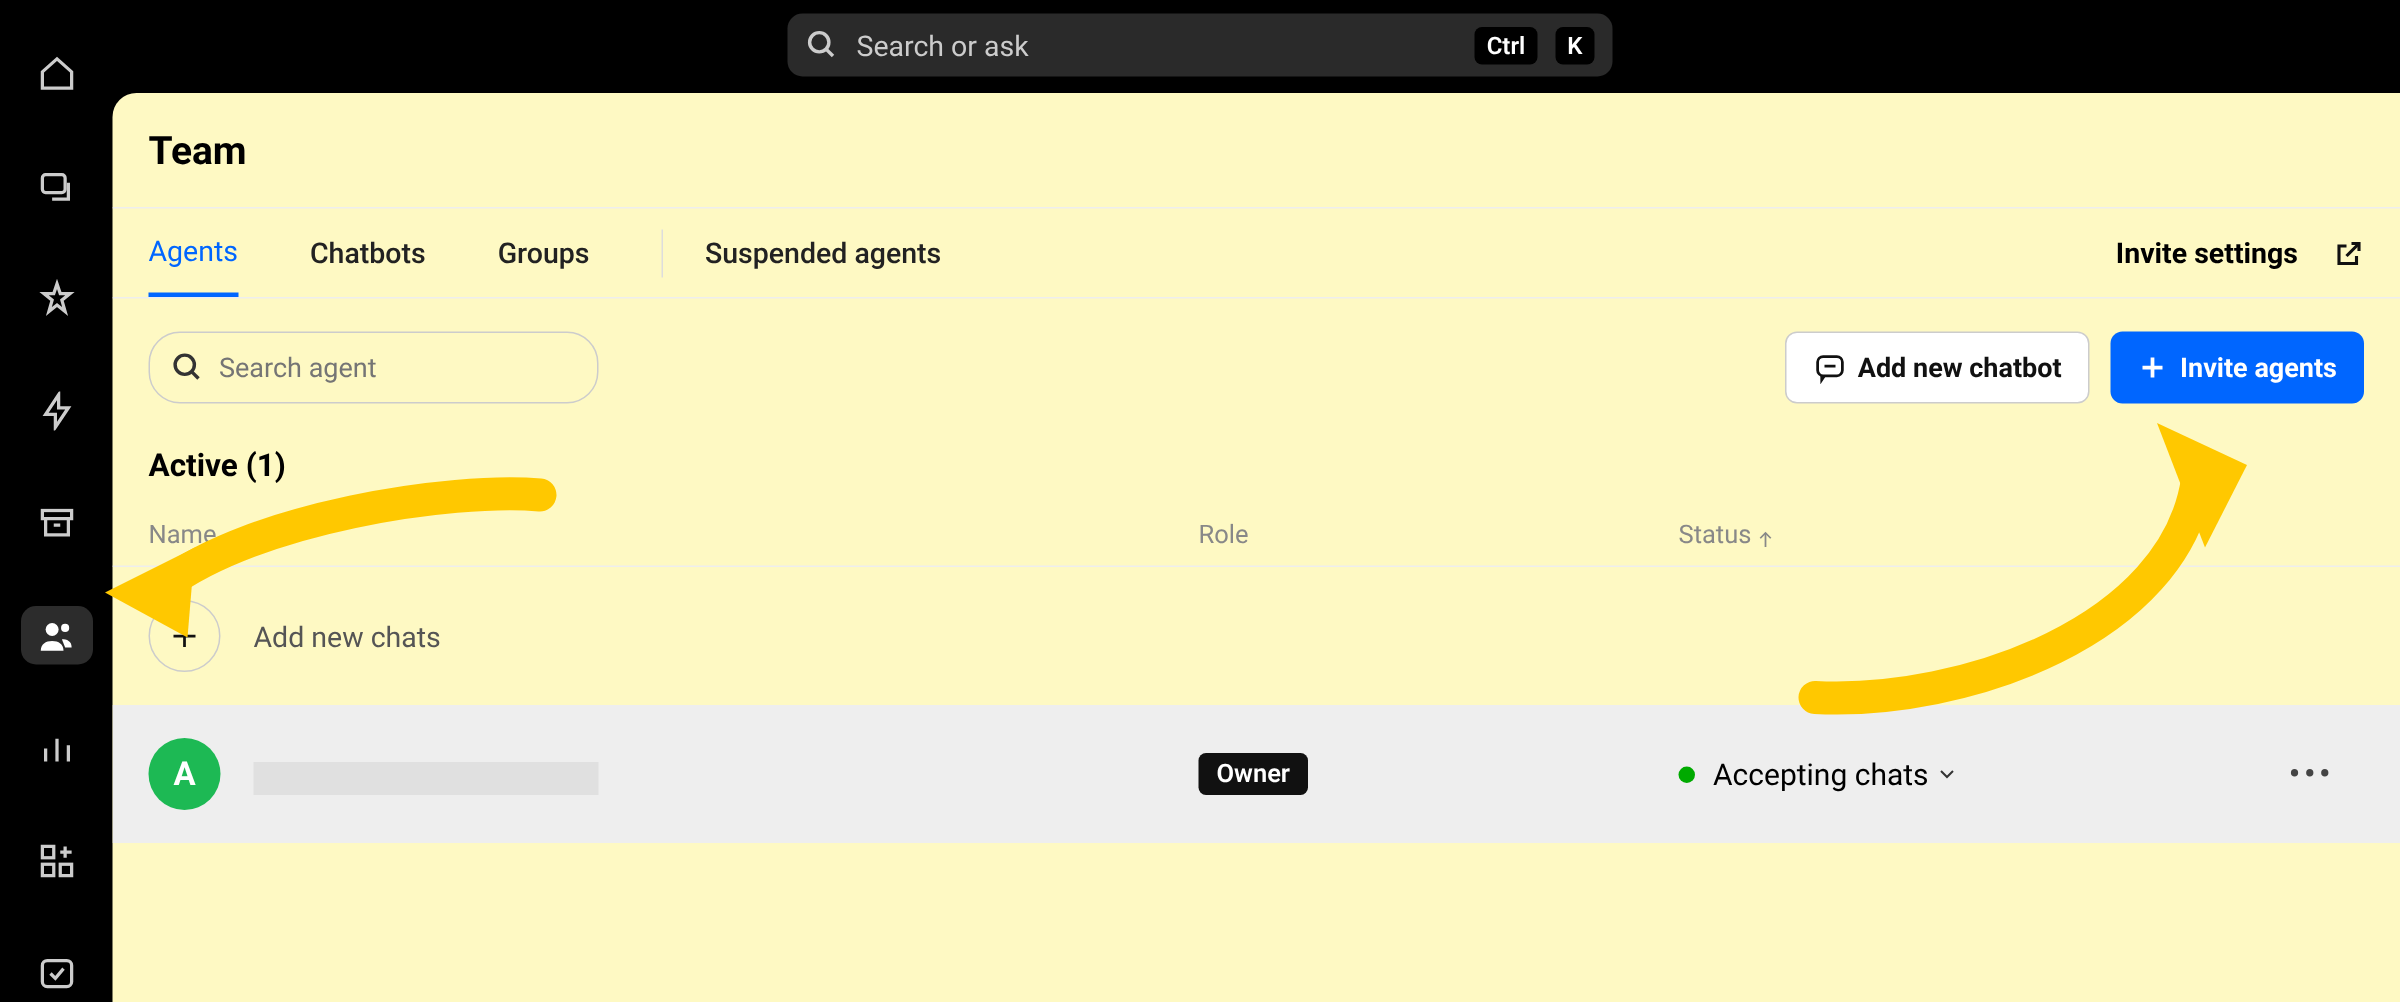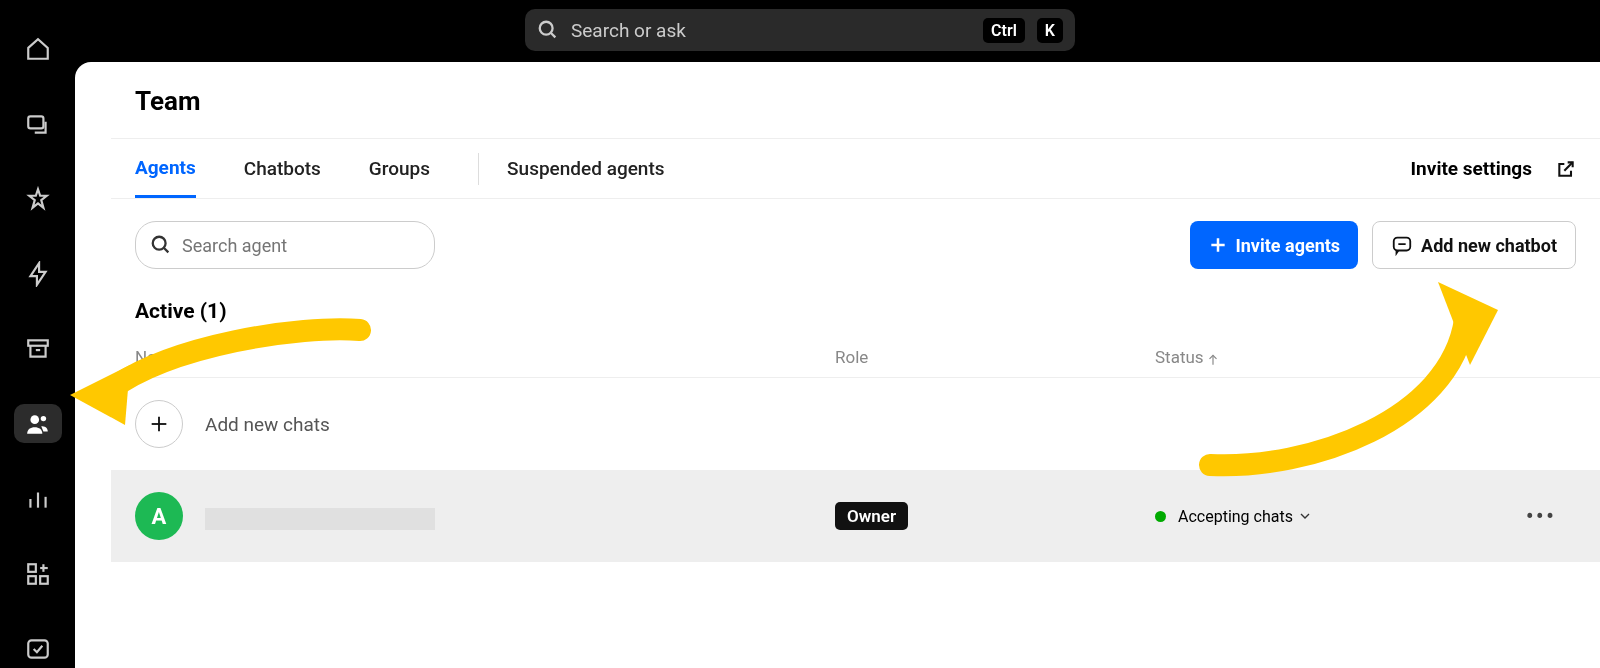--- a/index.html
+++ b/index.html
@@ -12,27 +12,27 @@
   .kbd { background: #000; color: #fff; border-radius: 5px; padding: 3px 8px; font-size: 16px; font-weight: 600; }
   
   
   .rail { position: absolute; left: 0; top: 0; bottom: 0; width: 75px; background: #000; display: flex; flex-direction: column; align-items: center; padding-top: 30px; gap: 36px; }
   .rail-item { width: 48px; height: 48px; display: flex; align-items: center; justify-content: center; border-radius: 10px; cursor: pointer; }
   .rail-item.active { background: #2c2c2c; }
   .rail-item svg { stroke: #ccc; fill: none; }
   .rail-item.active svg { stroke: #fff; fill: #fff; }
   
   
-  .panel { position: absolute; left: 75px; top: 62px; right: 0; bottom: 0; background: #ffffff; border-top-left-radius: 16px; overflow: hidden; padding-left: 36px; }
+  .panel { position: absolute; left: 75px; top: 62px; right: 0; bottom: 0; background: #fef9c3; border-top-left-radius: 16px; overflow: hidden; }
   .panel-inner { padding: 24px 0 0 0; }
   .page-title { font-size: 26px; font-weight: 700; padding: 0 24px 22px 24px; border-bottom: 1px solid #eee; }
   
   .tabs-row { display: flex; align-items: center; padding: 0 24px; border-bottom: 1px solid #eee; height: 60px; }
   .tab { font-size: 19px; color: #222; padding: 16px 0; margin-right: 48px; cursor: pointer; font-weight: 500; }
-  .tab.active { color: #0066ff; border-bottom: 3px solid #0066ff; font-weight: 700; }
+  .tab.active { color: #0066ff; border-bottom: 3px solid #0066ff; font-weight: 400; }
   .tab-divider { width: 1px; height: 32px; background: #ddd; margin-right: 28px; }
   .invite-settings { margin-left: auto; font-size: 19px; font-weight: 700; display: flex; align-items: center; gap: 24px; cursor: pointer; }
   
   .toolbar-row { display: flex; align-items: center; padding: 22px 24px; gap: 14px; }
   .search-agent { border: 1px solid #ccc; border-radius: 21px; height: 48px; width: 300px; display: flex; align-items: center; padding: 0 14px; gap: 10px; }
   .search-agent input { border: none; outline: none; font-size: 18px; flex: 1; background: transparent; }
   .btn { height: 48px; border-radius: 8px; padding: 0 18px; display: flex; align-items: center; gap: 8px; font-size: 18px; font-weight: 700; cursor: pointer; border: none; }
   .btn-outline { background: #fff; border: 1px solid #ccc; color: #111; }
   .btn-primary { background: #0066ff; color: #fff; }
   .spacer { flex: 1; }
@@ -49,21 +49,21 @@
   .row.highlight { background: #eeeeee; }
   .add-circle { width: 48px; height: 48px; border: 1px solid #ccc; border-radius: 50%; display: flex; align-items: center; justify-content: center; margin-right: 22px; }
   .row-label { font-size: 19px; color: #555; }
   
   .avatar { width: 48px; height: 48px; border-radius: 50%; background: #1db954; color: #fff; display: flex; align-items: center; justify-content: center; font-size: 22px; font-weight: 700; margin-right: 22px; }
   .agent-name { font-size: 19px; font-weight: 700; }
   .you { color: #888; font-weight: 400; }
   .name-placeholder { width: 230px; height: 22px; background: #e0e0e0; margin-top: 6px; }
   .role-badge { background: #111; color: #fff; padding: 4px 12px; border-radius: 5px; font-size: 17px; font-weight: 600; display: inline-block; }
   .status-dot { width: 11px; height: 11px; border-radius: 50%; background: #0a0; display: inline-block; margin-right: 8px; }
-  .status-text { font-size: 16px; display: flex; align-items: center; gap: 4px; }
+  .status-text { font-size: 20px; display: flex; align-items: center; gap: 4px; }
   .more-dots { font-size: 24px; letter-spacing: 2px; color: #444; cursor: pointer; text-align: right; padding-right: 20px;}
   
   
   .annotation { position: absolute; pointer-events: none; }
   .arrow1 { left: 60px; top: 315px; width: 320px; height: 110px; }
   .arrow2 { left: 1190px; top: 270px; width: 310px; height: 210px; }
   .yellow-stroke { stroke: #ffc800; stroke-width: 22; fill: none; stroke-linecap: round; }
   .yellow-fill { fill: #ffc800; }
 </style>
 </head>
@@ -164,34 +164,34 @@
 
     <div class="toolbar-row">
       <div class="search-agent">
         <svg width="22" height="22" viewBox="0 0 24 24" stroke="#333" stroke-width="2.5" fill="none">
             <circle cx="10" cy="10" r="7"></circle>
             <line x1="20" y1="20" x2="15" y2="15"></line>
           </svg>
         <input type="text" placeholder="Search agent" style="">
       </div>
       <div class="spacer"></div>
-      <button class="btn btn-primary">
-        <svg width="20" height="20" viewBox="0 0 24 24" stroke="#fff" stroke-width="3">
-            <line x1="12" y1="4" x2="12" y2="20"></line>
-            <line x1="4" y1="12" x2="20" y2="12"></line>
-          </svg>
-        <span>Invite agents</span>
-      </button>
       <button class="btn btn-outline">
         <svg width="22" height="22" viewBox="0 0 24 24" fill="none" stroke="#111" stroke-width="2">
             <rect x="3" y="4" width="18" height="14" rx="4"></rect>
             <path d="M8 18 l-2 3 v-3"></path>
             <line x1="8" y1="11" x2="16" y2="11"></line>
           </svg>
         <span>Add new chatbot</span>
+      </button>
+      <button class="btn btn-primary">
+        <svg width="20" height="20" viewBox="0 0 24 24" stroke="#fff" stroke-width="3">
+            <line x1="12" y1="4" x2="12" y2="20"></line>
+            <line x1="4" y1="12" x2="20" y2="12"></line>
+          </svg>
+        <span>Invite agents</span>
       </button>
     </div>
 
     <div class="section-title">Active (1)</div>
 
     <div class="table-head">
       <div class="col-name">Name</div>
       <div class="col-role">Role</div>
       <div class="col-status">
         <span>Status</span>

